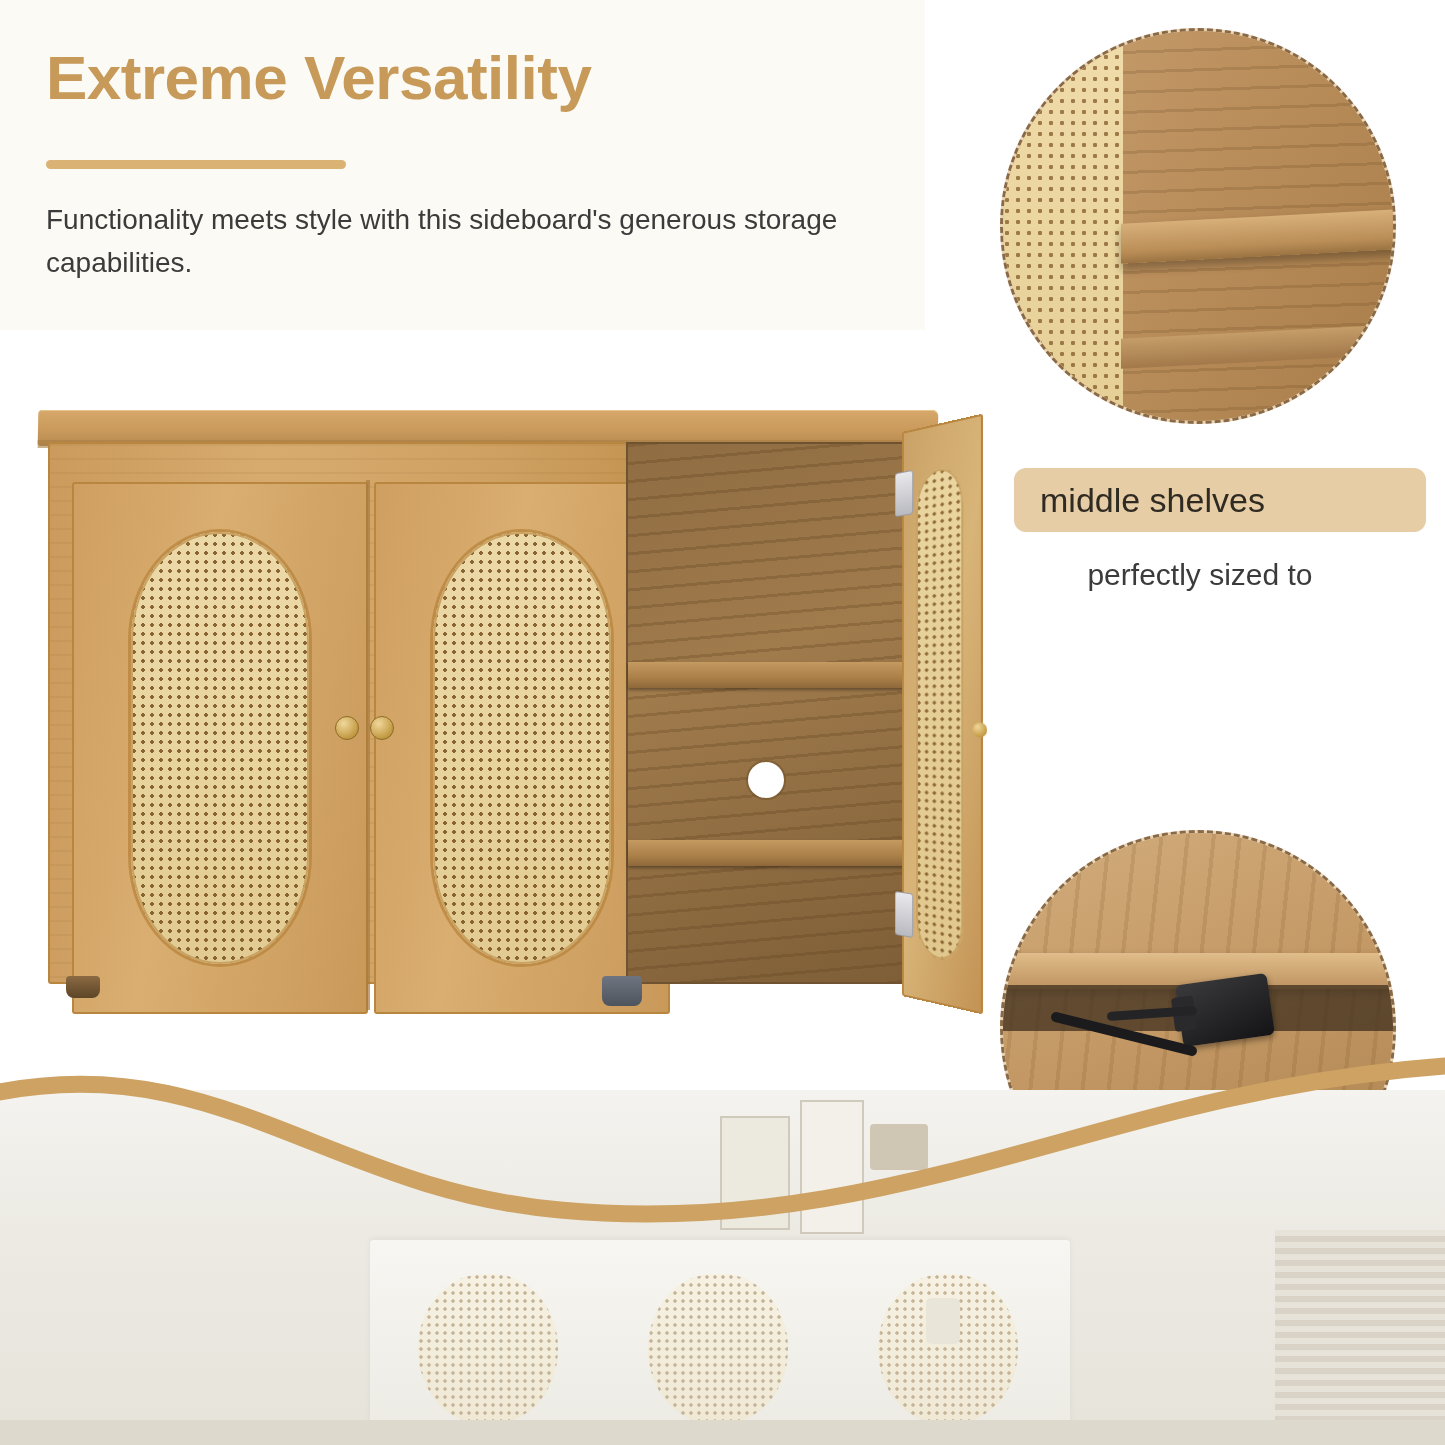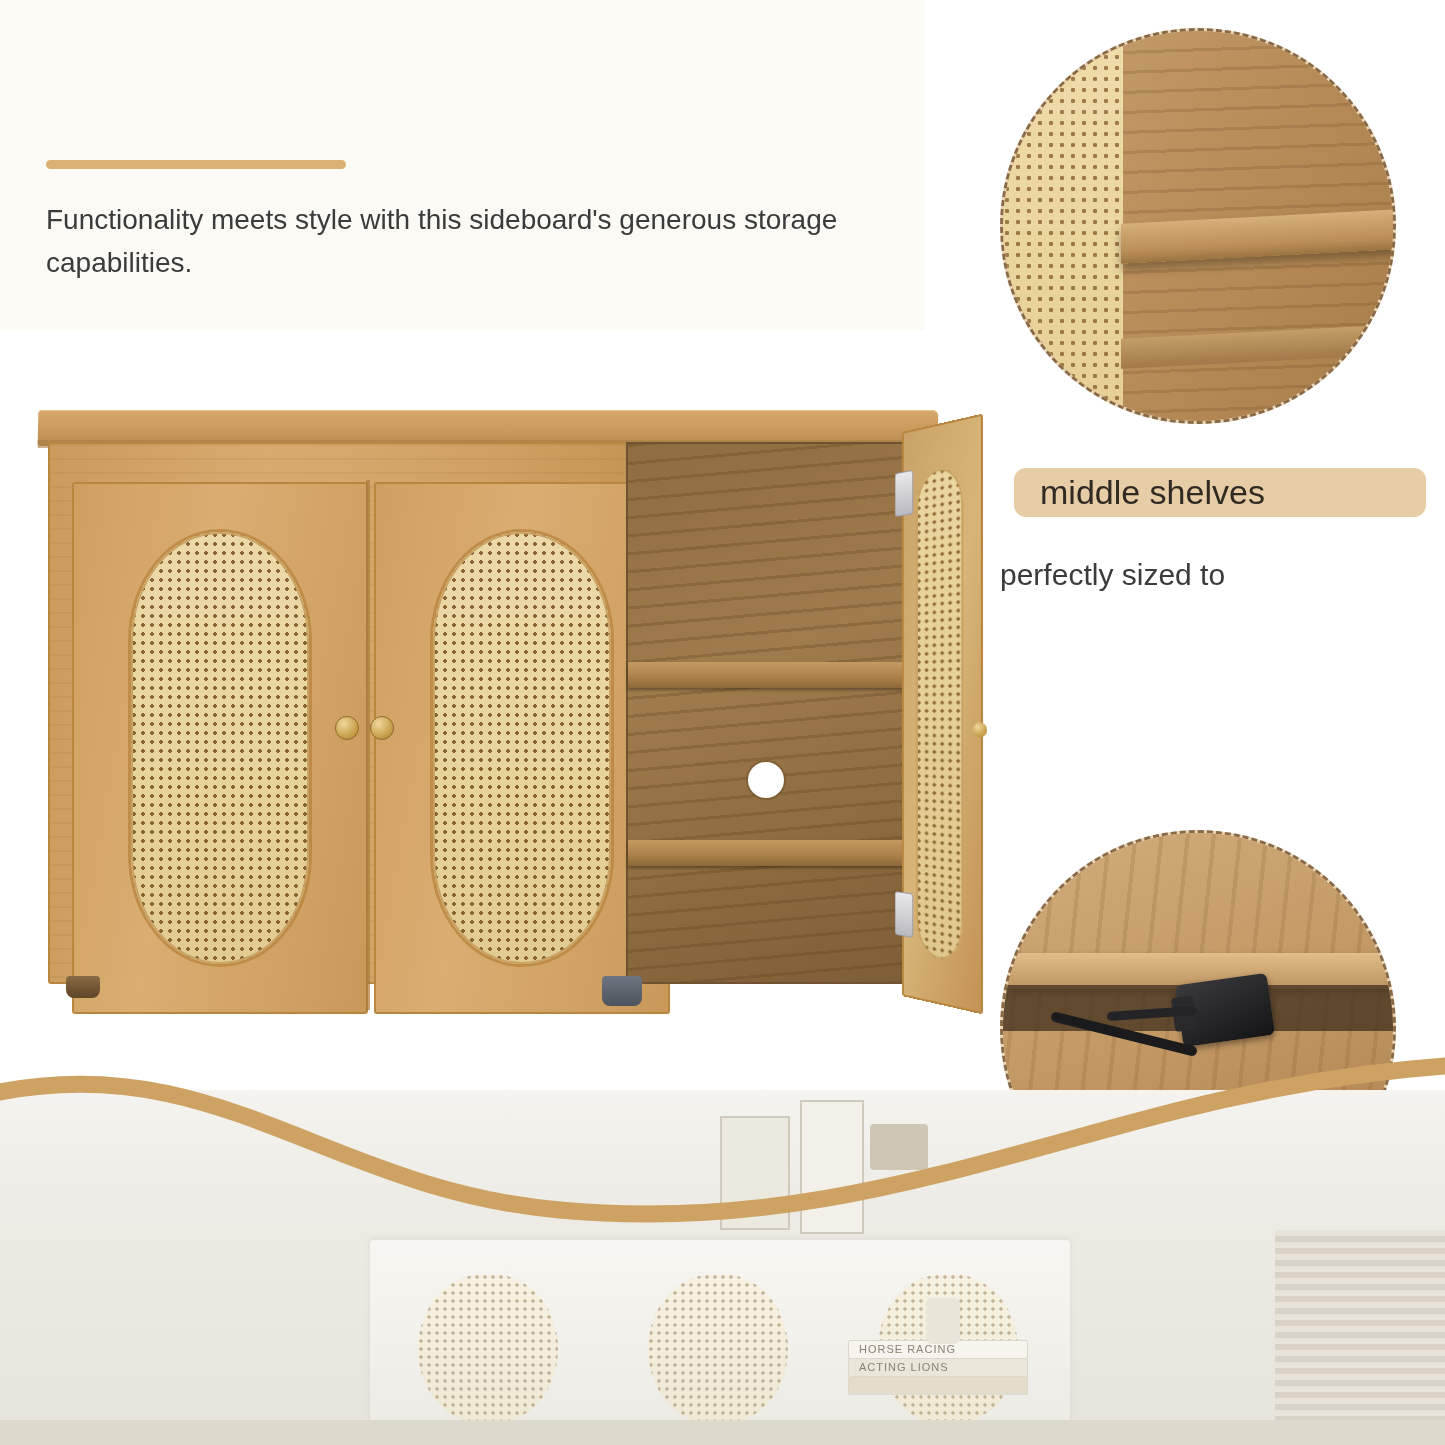--- a/index.html
+++ b/index.html
@@ -213,24 +213,24 @@
     position:absolute;left:104px;top:176px;width:90px;height:9px;border-radius:6px;
     background:#242427;transform:rotate(-4deg);
   }
 
   
   .pill{
     position:absolute;background:#e6cda5;border-radius:12px;
     color:#2f2a22;font-size:34px;
     display:flex;align-items:center;padding:0 26px;
   }
-  .pill1{left:1014px;top:468px;width:360px;height:49px;}
+  .pill1{left:1014px;top:468px;width:360px;height:64px;}
   .pill2{left:958px;top:1168px;width:472px;height:64px;}
   .callout-body{
-    position:absolute;color:#3b3b3b;
+    position:absolute;text-align:center;color:#3b3b3b;
     font-size:30px;line-height:1.5;
   }
   .cb1{left:1000px;top:552px;width:400px;}
   .cb2{left:950px;top:1250px;width:490px;}
 
   
   .room{
     position:absolute;left:0;top:1090px;width:1445px;height:355px;
     background:linear-gradient(180deg,#f4f3ef 0%,#eceae3 40%,#e6e3da 100%);
     overflow:hidden;
@@ -292,20 +292,21 @@
     position:absolute;left:0;top:1040px;width:1445px;height:230px;
     pointer-events:none;
   }
 </style>
 </head>
 <body>
 
 <div class="page">
 
   <div class="header-block">
+    <div class="headline">Extreme Versatility</div>
     <div class="rule"></div>
     <div class="subtext">Functionality meets style with this sideboard's generous storage capabilities.</div>
   </div>
 
   <div class="product-area">
     <div class="cab">
       <div class="top-panel"></div>
 
       <div class="body-left">
         <div class="door left">
@@ -371,29 +372,20 @@
   <div class="room">
     <div class="wall-panel"></div>
     <div class="art1"></div>
     <div class="art2"></div>
     <div class="lamp"></div>
 
     <div class="sideboard-mini">
       <div class="m-cane m1"></div>
       <div class="m-cane m2"></div>
       <div class="m-cane m3"></div>
-      <div class="book-stack">
-        <div class="bk b1">
-          <span class="bk-label">HORSE RACING</span>
-        </div>
-        <div class="bk b2">
-          <span class="bk-label">ACTING LIONS</span>
-        </div>
-        <div class="bk b3"></div>
-      </div>
       <div class="vase"></div>
     </div>
     <div class="floor-line"></div>
   </div>
 
   <svg class="wave" viewBox="0 0 1445 230" preserveAspectRatio="none">
     <path d="M0,52 C220,10 330,150 560,170 C800,192 980,120 1180,70 C1300,40 1390,30 1445,26" fill="none" stroke="#cda263" stroke-width="17" stroke-linecap="round"></path>
   </svg>
 
 </div>

